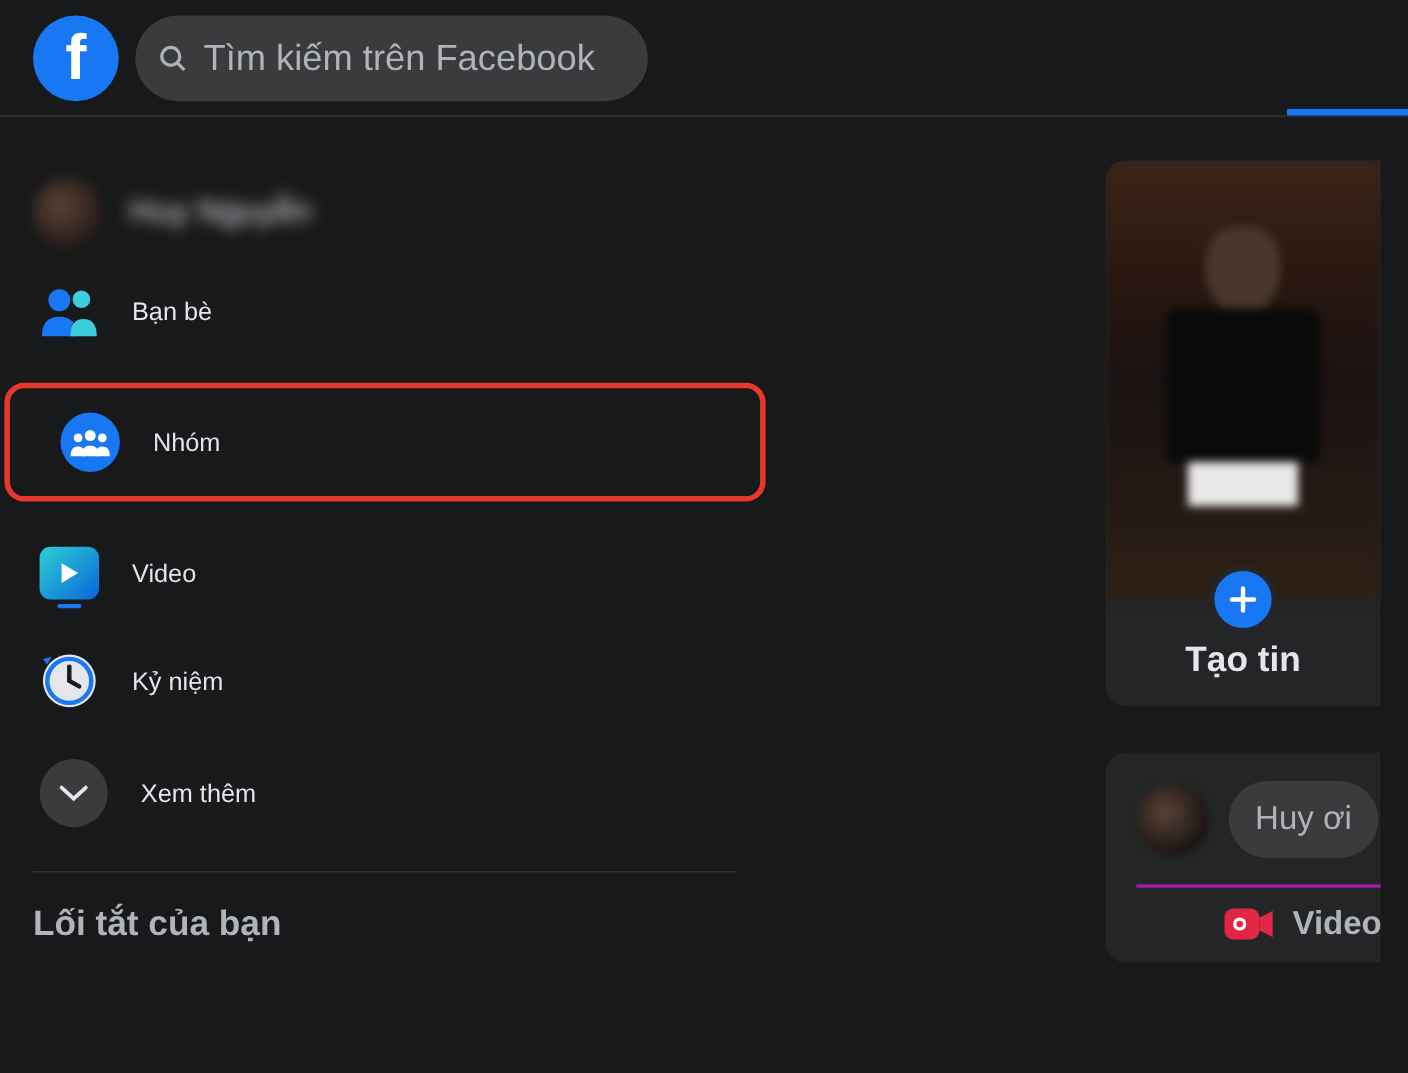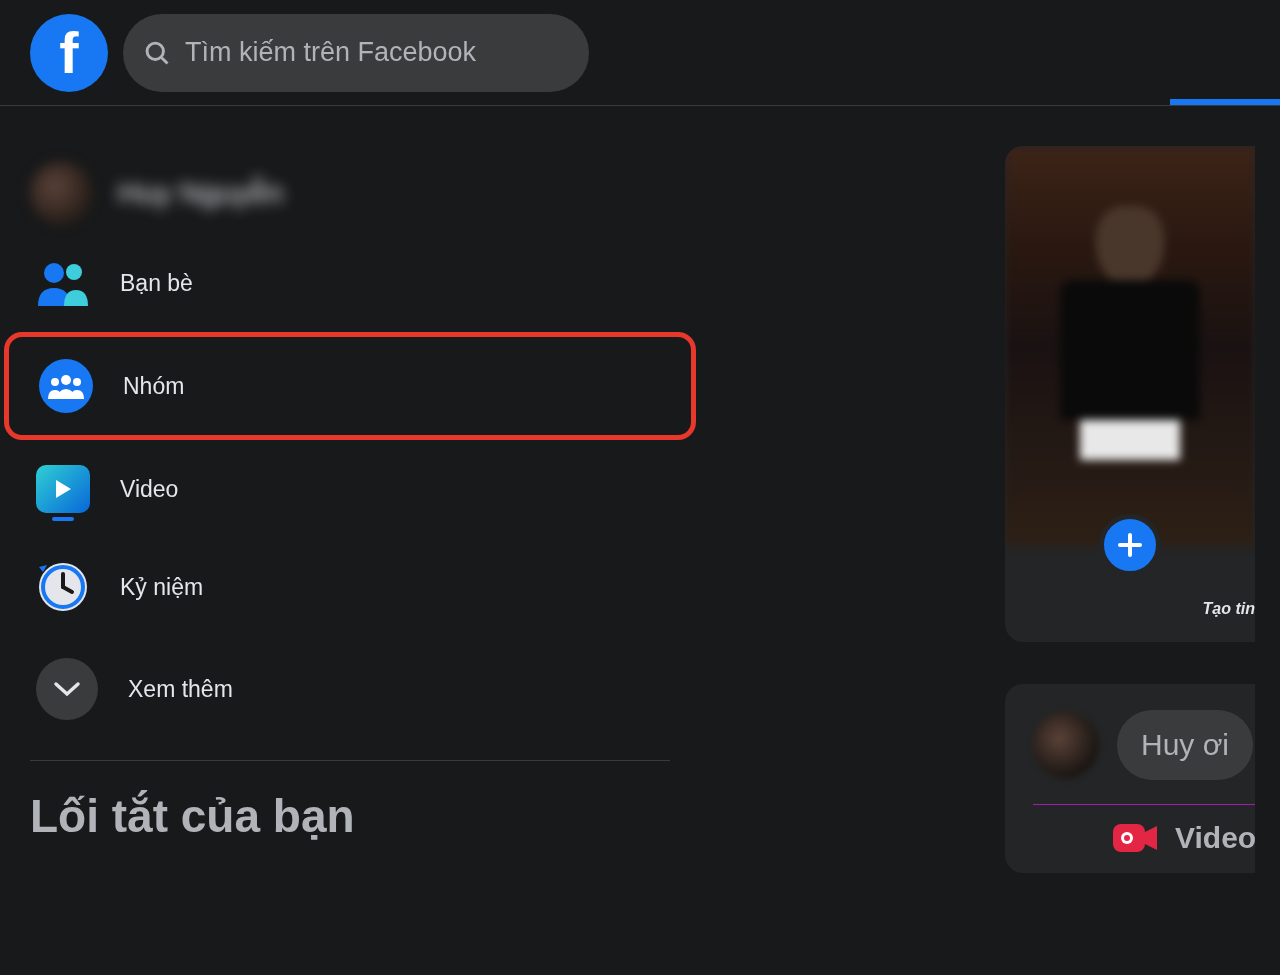--- a/index.html
+++ b/index.html
@@ -47,21 +47,21 @@
       padding: 0 20px;
       gap: 14px;
     }
     .search-icon {
       width: 28px;
       height: 28px;
       flex-shrink: 0;
     }
     .search-placeholder {
       color: #b0b3b8;
-      font-size: 27px;
+      font-size: 33px;
     }
     .header-active-indicator {
       position: absolute;
       bottom: 0;
       right: 0;
       width: 110px;
       height: 6px;
       background: #1877f2;
     }
     .sidebar {
@@ -94,22 +94,22 @@
       gap: 30px;
       padding: 22px 36px;
       cursor: pointer;
       font-size: 23px;
       font-weight: 500;
       color: #e4e6eb;
     }
     .nav-item.highlighted {
       border: 5px solid #e8372b;
       border-radius: 18px;
-      margin: 0 4px;
-      padding: 22px 30px;
+      margin: 16px 4px;
+      padding: 22px 46px;
     }
     .nav-icon {
       width: 54px;
       height: 54px;
       display: flex;
       align-items: center;
       justify-content: center;
       flex-shrink: 0;
     }
     .friends-icon {
@@ -165,21 +165,21 @@
       display: flex;
       align-items: center;
       justify-content: center;
     }
     .divider {
       height: 1px;
       background: #393a3b;
       margin: 18px 30px 28px 30px;
     }
     .section-title {
-      font-size: 46px;
+      font-size: 32px;
       font-weight: 600;
       color: #b0b3b8;
       padding: 0 30px;
       margin-top: 19px;
     }
     .content-area {
       position: absolute;
       top: 146px;
       right: 0;
       width: 275px;
@@ -240,39 +240,38 @@
       display: flex;
       align-items: center;
       justify-content: center;
       z-index: 2;
     }
     .story-label {
       position: absolute;
       bottom: 24px;
       left: 0;
       width: 100%;
-      text-align: right;
-      font-size: 16px;
+      text-align: center;
+      font-size: 32px;
       font-weight: 600;
       color: #e4e6eb;
-      font-style: italic;
     }
     .post-composer {
       margin-top: 42px;
       background: #242526;
       border-radius: 18px 0 0 18px;
       padding: 26px 0 0 28px;
       width: 250px;
     }
     .composer-top {
       display: flex;
       align-items: center;
       gap: 18px;
       padding-bottom: 24px;
-      border-bottom: 1px solid #a21caf;
+      border-bottom: 3px solid #a21caf;
     }
     .composer-avatar {
       width: 66px;
       height: 66px;
       border-radius: 50%;
       background: radial-gradient(circle at 40% 40%, #5a4238 0%, #1a1512 70%);
       filter: blur(3px);
       flex-shrink: 0;
     }
     .composer-input {

